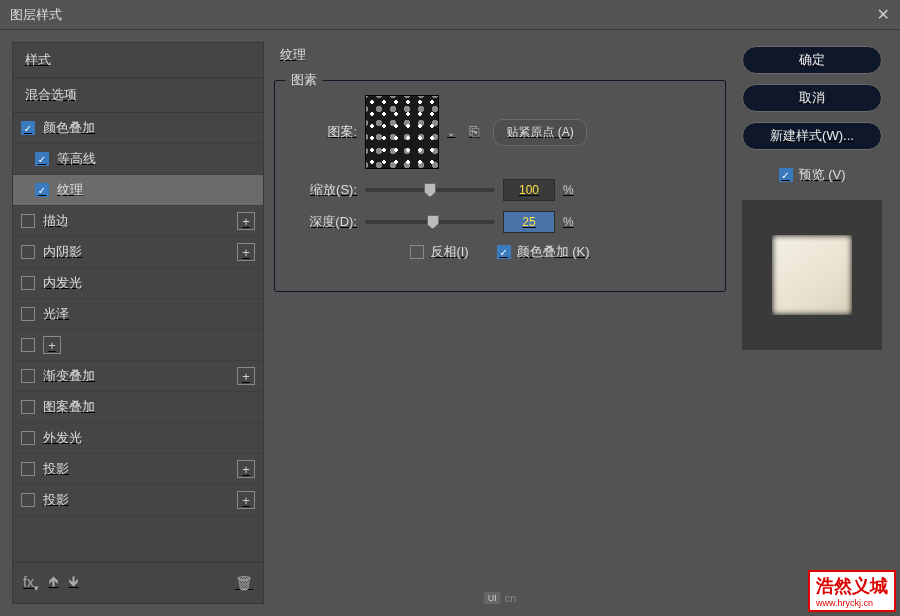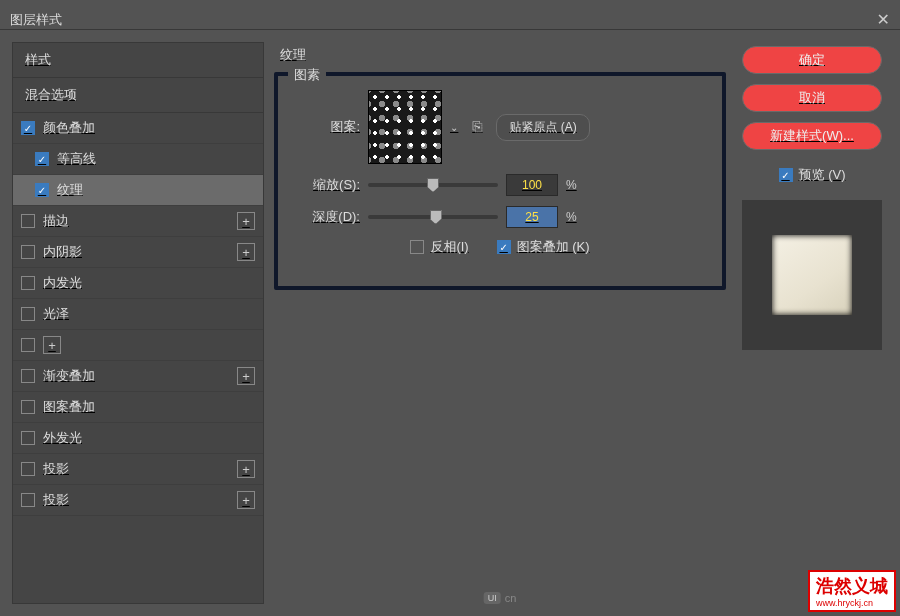--- a/index.html
+++ b/index.html
@@ -1,54 +1,54 @@
 <!DOCTYPE html>
 <html><head>
 <meta charset="utf-8">
 <style>
 * { box-sizing: border-box; margin: 0; padding: 0; font-family: "Microsoft YaHei", sans-serif; }
 body { background: #535353; width: 900px; height: 616px; overflow: hidden; position: relative; }
-.titlebar { height: 30px; background: #535353; border-bottom: 1px solid #383838; display: flex; align-items: flex-end; padding: 0 10px; color: #ddd; font-size: 13px; }
+.titlebar { height: 30px; background: #535353; border-bottom: 1px solid #383838; display: flex; align-items: center; padding: 0 10px; color: #ddd; font-size: 13px; }
 .titlebar .close { margin-left: auto; cursor: pointer; font-size: 16px; color: #ccc; }
 .main { display: flex; height: calc(100% - 30px); padding: 12px; gap: 10px; text-decoration: underline; }
 .left { width: 252px; background: #454545; display: flex; flex-direction: column; border: 1px solid #383838; }
 .section-head { padding: 8px 12px; color: #ddd; font-size: 13px; border-bottom: 1px solid #383838; }
 .effects { flex: 1; overflow: auto; }
 .effect-row { display: flex; align-items: center; padding: 6px 8px; color: #ddd; font-size: 13px; cursor: pointer; border-bottom: 1px solid #3e3e3e; }
 .effect-row.selected { background: #6b6b6b; }
 .effect-row .cb { width: 14px; height: 14px; border: 1px solid #888; margin-right: 8px; display: flex; align-items: center; justify-content: center; font-size: 10px; color: #fff; }
 .effect-row .cb.checked { background: #3a7bbf; border-color: #3a7bbf; }
 .effect-row .label { flex: 1; }
 .effect-row .plus { width: 18px; height: 18px; border: 1px solid #888; display: flex; align-items: center; justify-content: center; font-size: 13px; color: #ccc; cursor: pointer; }
 .effect-row.indent .cb { margin-left: 14px; }
 .left-foot { padding: 8px 10px; color: #aaa; font-size: 14px; display: flex; align-items: center; gap: 10px; border-top: 1px solid #383838; }
 .left-foot .spacer { flex: 1; }
 .center { flex: 1; position: relative; }
 .panel-title { color: #ddd; font-size: 13px; padding: 4px 6px; }
-.panel { border: 4px solid #0f172a; border-radius: 2px; padding: 14px 18px 20px 18px; margin-top: 4px; position: relative; }
+.panel { border: 1px solid #0f172a; border-radius: 2px; padding: 14px 18px 20px 18px; margin-top: 12px; position: relative; }
 .panel-legend { position: absolute; top: -10px; left: 10px; background: #535353; padding: 0 6px; color: #ddd; font-size: 13px; }
 .form-row { display: flex; align-items: center; margin-bottom: 10px; color: #ddd; font-size: 13px; gap: 8px; }
 .form-label { width: 64px; text-align: right; }
 .pattern-swatch { width: 74px; height: 74px; background: #222; border: 1px solid #000; position: relative; cursor: pointer; }
 .pattern-swatch::before { content:""; position:absolute; inset:0; background:
   radial-gradient(circle, #fff 2px, transparent 2px) 0 0/12px 12px,
   radial-gradient(circle, #888 3px, transparent 3px) 6px 6px/14px 14px,
   #2a2a2a; filter: contrast(1.2); }
 .drop-caret { color: #ccc; font-size: 10px; cursor: pointer; }
 .snap-icon { width: 22px; height: 22px; border: 1px solid transparent; display:flex; align-items:center; justify-content:center; color:#ccc; cursor:pointer; }
 .btn-inline { border: 1px solid #6a6a6a; background: #4e4e4e; color: #ddd; padding: 4px 12px; border-radius: 10px; font-size: 12px; cursor: pointer; text-align: center; }
 .slider { flex:1; height: 4px; background: #3a3a3a; position: relative; border-radius: 2px; max-width: 130px; }
 .slider .thumb { position:absolute; top:-5px; width:12px; height:14px; background:#bbb; border:1px solid #666; transform:translateX(-50%); clip-path: polygon(0 0,100% 0,100% 60%,50% 100%,0 60%); }
 .num-input { width: 52px; height: 22px; background: #3a3a3a; color:#fde047; border:1px solid #2a2a2a; text-align:center; font-size:12px; padding:2px; }
 .num-input.highlight { background: #4a73a8; }
 .chk { width:14px; height:14px; border:1px solid #888; display:inline-flex; align-items:center; justify-content:center; font-size:10px; color:#fff; }
 .chk.checked { background:#3a7bbf; border-color:#3a7bbf; }
 .bottom-logo { position:absolute; bottom:0; left:50%; transform:translateX(-50%); color:#888; font-size:11px; display:flex; align-items:center; gap:4px; }
 .right { width: 152px; display:flex; flex-direction:column; align-items:center; gap:10px; padding:4px 2px; }
-.btn { width: 140px; height: 28px; background:#ef4444; border:1px solid #6a6a6a; border-radius:14px; color:#eee; font-size:13px; cursor:pointer; display:flex; align-items:center; justify-content:center; }
+.btn { width: 140px; height: 28px; background:#0f172a; border:1px solid #6a6a6a; border-radius:14px; color:#eee; font-size:13px; cursor:pointer; display:flex; align-items:center; justify-content:center; }
 .preview-row { display:flex; align-items:center; gap:6px; color:#ddd; font-size:13px; margin-top:6px; }
 .preview-box { width: 140px; height: 150px; background:#3a3a3a; margin-top:6px; display:flex; align-items:center; justify-content:center; }
 .preview-tile { width:80px; height:80px; background:linear-gradient(145deg,#f4f0e4,#e8e2d0 60%,#d8d2bc); box-shadow: 0 0 6px #000 inset; }
 .watermark { position:absolute; right:4px; bottom:4px; background:#fff; border:2px solid #d00; padding:2px 6px; color:#d00; font-weight:bold; font-size:18px; font-family: "KaiTi", serif; }
 .watermark small { display:block; font-size:9px; color:#d00; font-weight:normal; letter-spacing:0; }
 .unit { color:#ccc; font-size:12px; }
 </style>
 </head>
 <body>
 
@@ -113,20 +113,27 @@
           <span class="cb"></span>
           <span class="label">投影</span>
           <span class="plus">+</span>
         </div>
         <div class="effect-row">
           <span class="cb"></span>
           <span class="label">投影</span>
           <span class="plus">+</span>
         </div>
       </div>
+    <div class="left-foot">
+      <span><span>fx</span><sub style="font-size:9px">▾</sub></span>
+      <span>🡹</span>
+      <span>🡻</span>
+      <span class="spacer"></span>
+      <span>🗑</span>
+    </div>
   </div>
 
   <div class="center">
     <div class="panel-title">纹理</div>
     <div class="panel">
       <div class="panel-legend">图素</div>
 
       <div class="form-row">
         <span class="form-label">图案:</span>
         <div class="pattern-swatch"></div>
@@ -153,21 +160,21 @@
         <span class="unit">%</span>
       </div>
 
       <div class="form-row" style="justify-content:center;gap:28px">
         <span style="display:flex;align-items:center;gap:6px">
           <span class="chk" id="invert-chk"></span>
           <span>反相(I)</span>
         </span>
         <span style="display:flex;align-items:center;gap:6px">
           <span class="chk checked" id="link-chk">✓</span>
-          <span>图案叠加 (K)</span>
+          <span>颜色叠加 (K)</span>
         </span>
       </div>
     </div>
 
     <div class="bottom-logo">
       <span style="background:#666;border-radius:3px;padding:1px 4px;color:#ccc;font-size:9px">UI</span>
       <span>cn</span>
     </div>
   </div>
 

